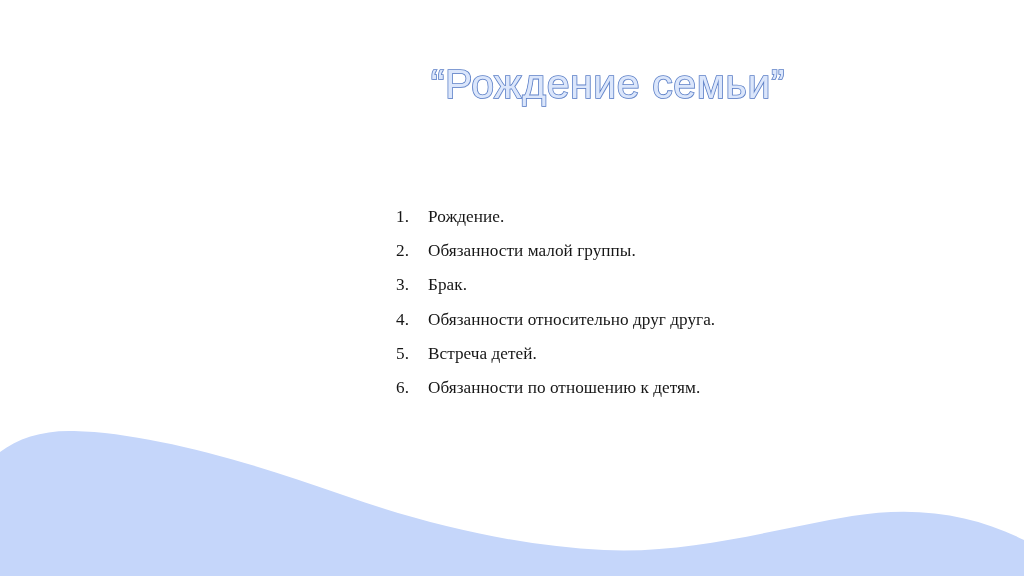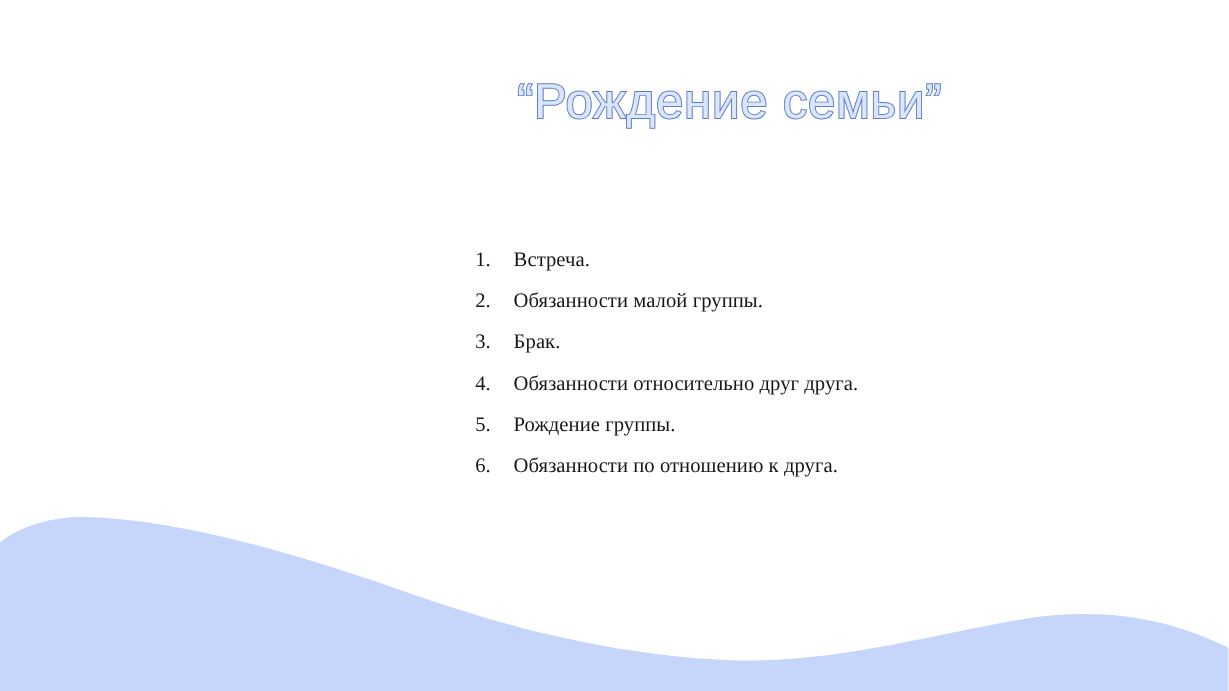--- a/index.html
+++ b/index.html
@@ -116,43 +116,43 @@
   </div>
 
   <div id="title-block">
     <span id="title-text">“Рождение семьи”</span>
   </div>
 
   <ol id="content-list">
 
     <li class="list-item">
       <span class="item-marker">1.</span>
-      <span class="item-text">Встреча.</span>
+      <span class="item-text">Рождение.</span>
     </li>
 
     <li class="list-item">
       <span class="item-marker">2.</span>
       <span class="item-text">Обязанности малой группы.</span>
     </li>
 
     <li class="list-item">
       <span class="item-marker">3.</span>
       <span class="item-text">Брак.</span>
     </li>
 
     <li class="list-item">
       <span class="item-marker">4.</span>
       <span class="item-text">Обязанности относительно друг друга.</span>
     </li>
 
     <li class="list-item">
       <span class="item-marker">5.</span>
-      <span class="item-text">Рождение группы.</span>
+      <span class="item-text">Встреча детей.</span>
     </li>
 
     <li class="list-item">
       <span class="item-marker">6.</span>
-      <span class="item-text">Обязанности по отношению к друга.</span>
+      <span class="item-text">Обязанности по отношению к детям.</span>
     </li>
 
   </ol>
 
 </div>
 
 </body></html>

